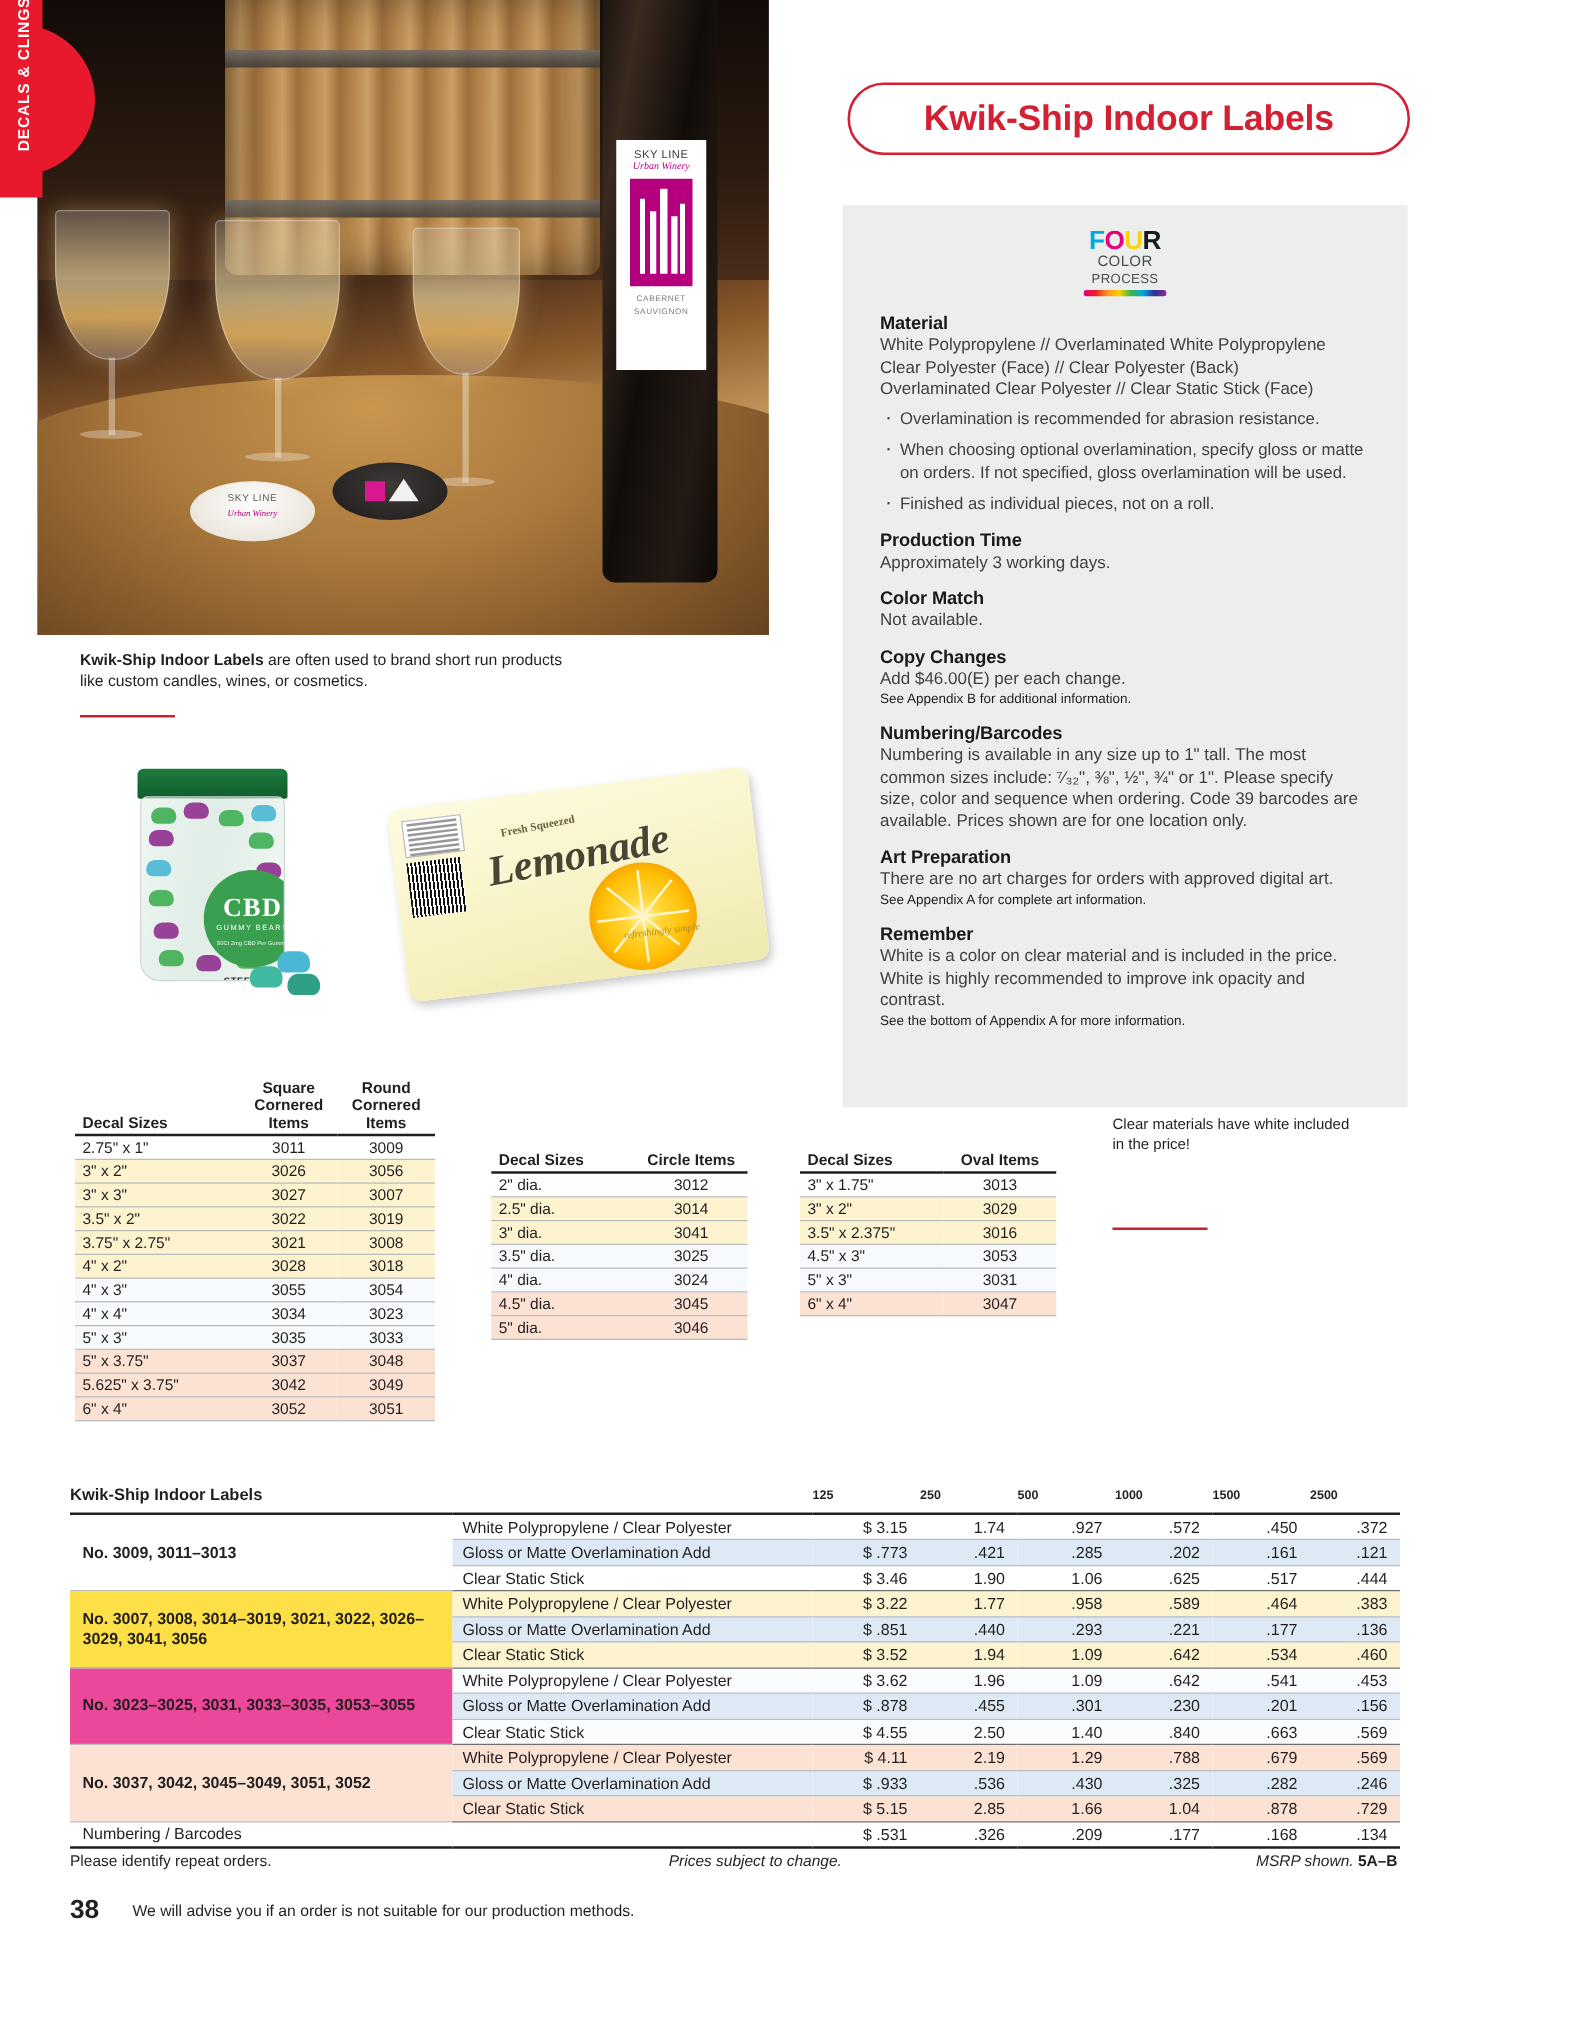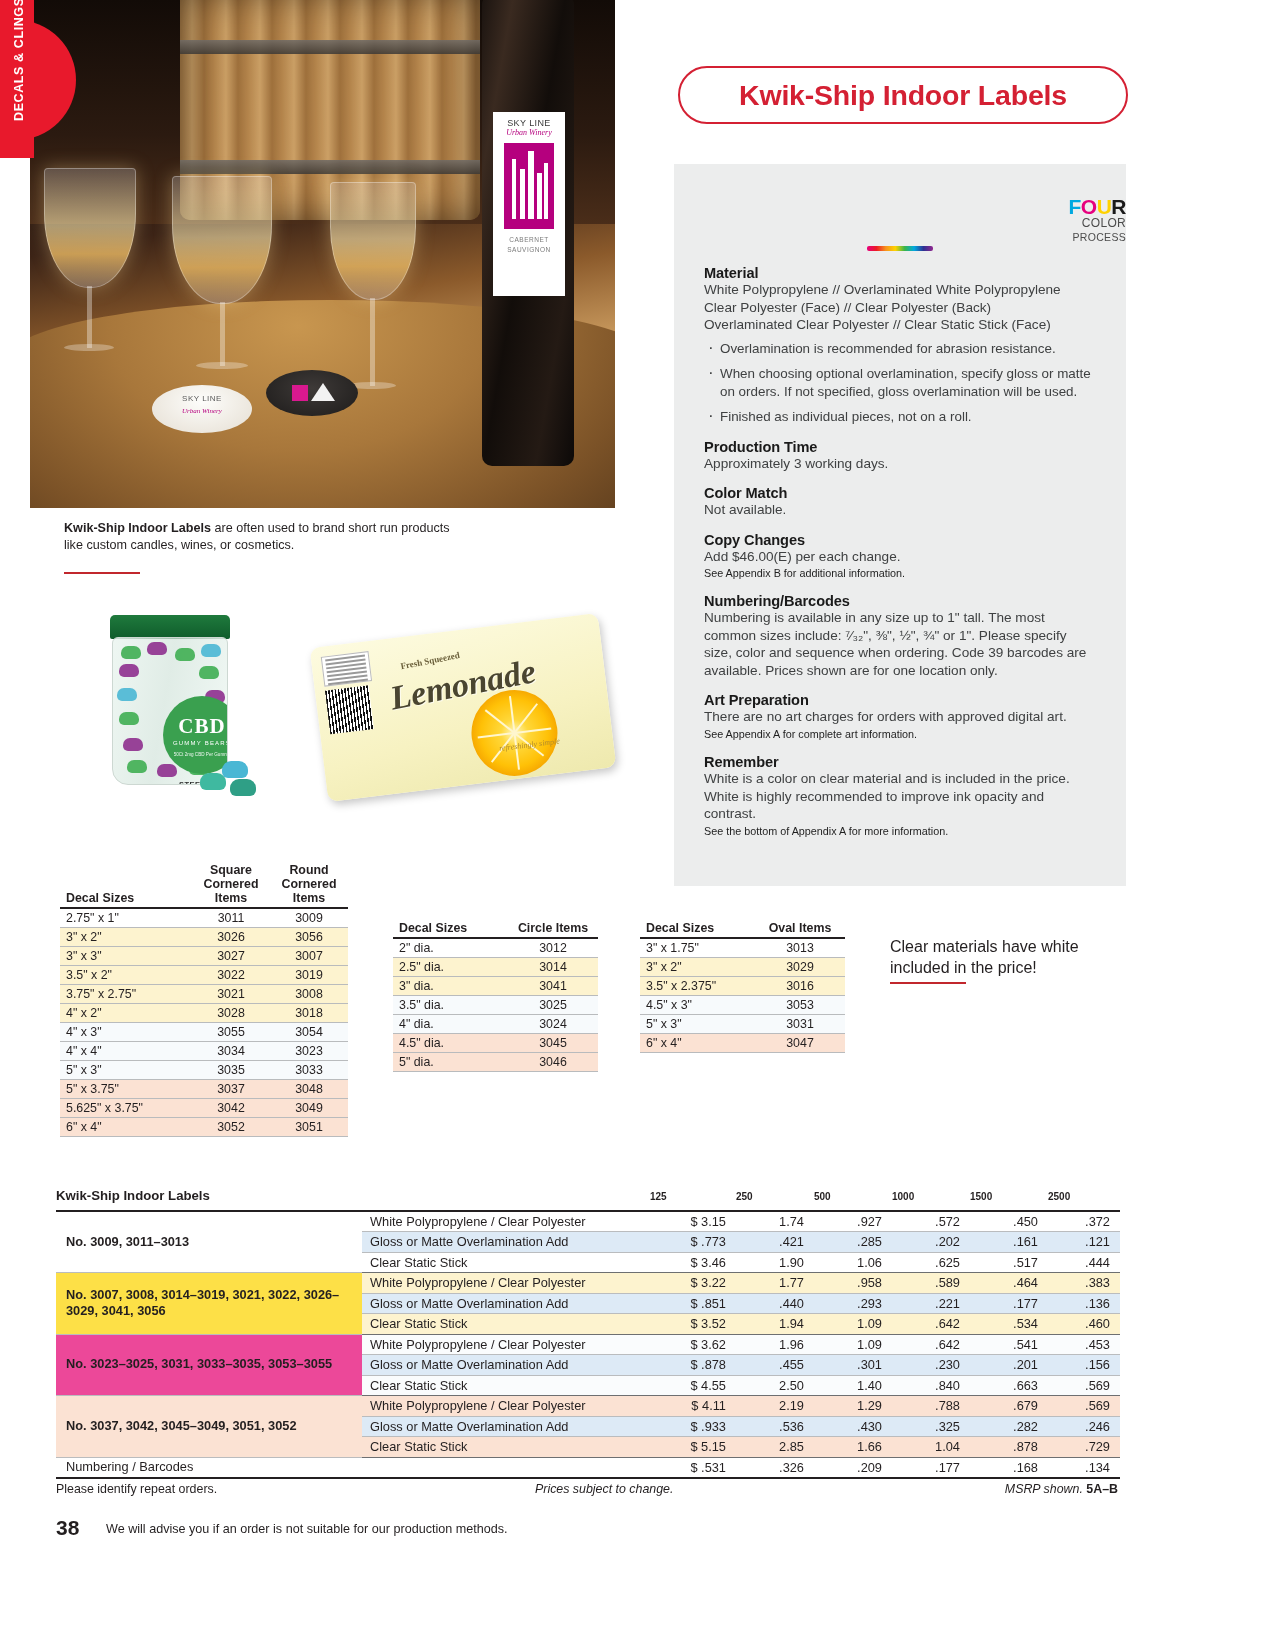--- a/index.html
+++ b/index.html
@@ -153,21 +153,21 @@
     position:absolute; left:678px; top:66px; width:450px; height:58px;
     border: 2.5px solid #d42033; border-radius: 30px;
     display:flex; align-items:center; justify-content:center;
   }
   .title-pill span { color:#d42033; font-size: 28.5px; font-weight: bold; letter-spacing:-.2px;}
 
   .info-panel {
     position:absolute; left:674px; top:164px; width:452px; height:722px;
     background: #eceded;
   }
-  .fcp { width:100%; text-align:right; padding-top: 32px; }
+  .fcp { width:100%; text-align:center; padding-top: 18px; }
   .fcp .four { font-size: 21px; font-weight: bold; letter-spacing: -0.5px; line-height:1;}
   .fcp .four .c1{color:#00a9e0}.fcp .four .c2{color:#e6007e}.fcp .four .c3{color:#ffd200}.fcp .four .c4{color:#1a1a1a}
   .fcp .color { font-size: 12px; color:#4c4c4c; letter-spacing:.3px; line-height:1.15;}
   .fcp .process { font-size: 10.5px; color:#4c4c4c; letter-spacing:.3px; line-height:1.2;}
   .fcp .rainbow { margin: 3px auto 0; width:66px; height:5px;
     background: linear-gradient(90deg,#e6007e,#ed1c24,#f7941e,#ffd200,#39b54a,#00a9e0,#2e3192,#92278f);
     border-radius: 2px;}
 
   .info-body { padding: 14px 30px 0 30px; }
   .info-h { font-size: 14.6px; font-weight: bold; color:#1a1a1a; margin-top: 13px; letter-spacing:-.1px;}
@@ -191,22 +191,22 @@
   .sz .c-num { text-align: center; }
   .r-white { background: #ffffff; }
   .r-pale  { background: #f7fafc; }
   .r-yellow{ background: #fdf3cf; }
   .r-pink  { background: #fbe2d3; }
 
   #tbl-rect { left: 60px; top: 862px; width: 290px; }
   #tbl-circle { left: 393px; top: 920px; width: 205px; }
   #tbl-oval { left: 640px; top: 920px; width: 205px; }
 
-  .clear-note { position:absolute; left: 890px; top: 936px; width: 200px;
-    font-size: 16px; line-height: 1.32; color:#231f20;}
+  .clear-note { position:absolute; left: 890px; top: 892px; width: 200px;
+    font-size: 12px; line-height: 1.32; color:#231f20;}
   .clear-note-rule { position:absolute; left: 890px; top: 982px; width: 76px; height: 2px; background:#c1272d;}
 
   
   .pt { position:absolute; left: 56px; top: 1188px; width: 1064px;
         font-size: 12.6px; color:#231f20; }
   .pt table { border-collapse: collapse; width: 100%; table-layout: fixed; }
   .pt .hdr-title { font-size: 13.2px; font-weight: bold; padding: 0 0 6px 0; text-align:left;}
   .pt .qty { font-size: 10px; font-weight: bold; text-align: left; padding: 0 10px 5px 0;}
   .pt .rule-row td { border-bottom: 2.2px solid #231f20; padding: 0; height: 2px;}
   .pt td.grp { font-size: 12.8px; font-weight: bold; padding-left: 10px; vertical-align: middle; line-height:1.3;}

